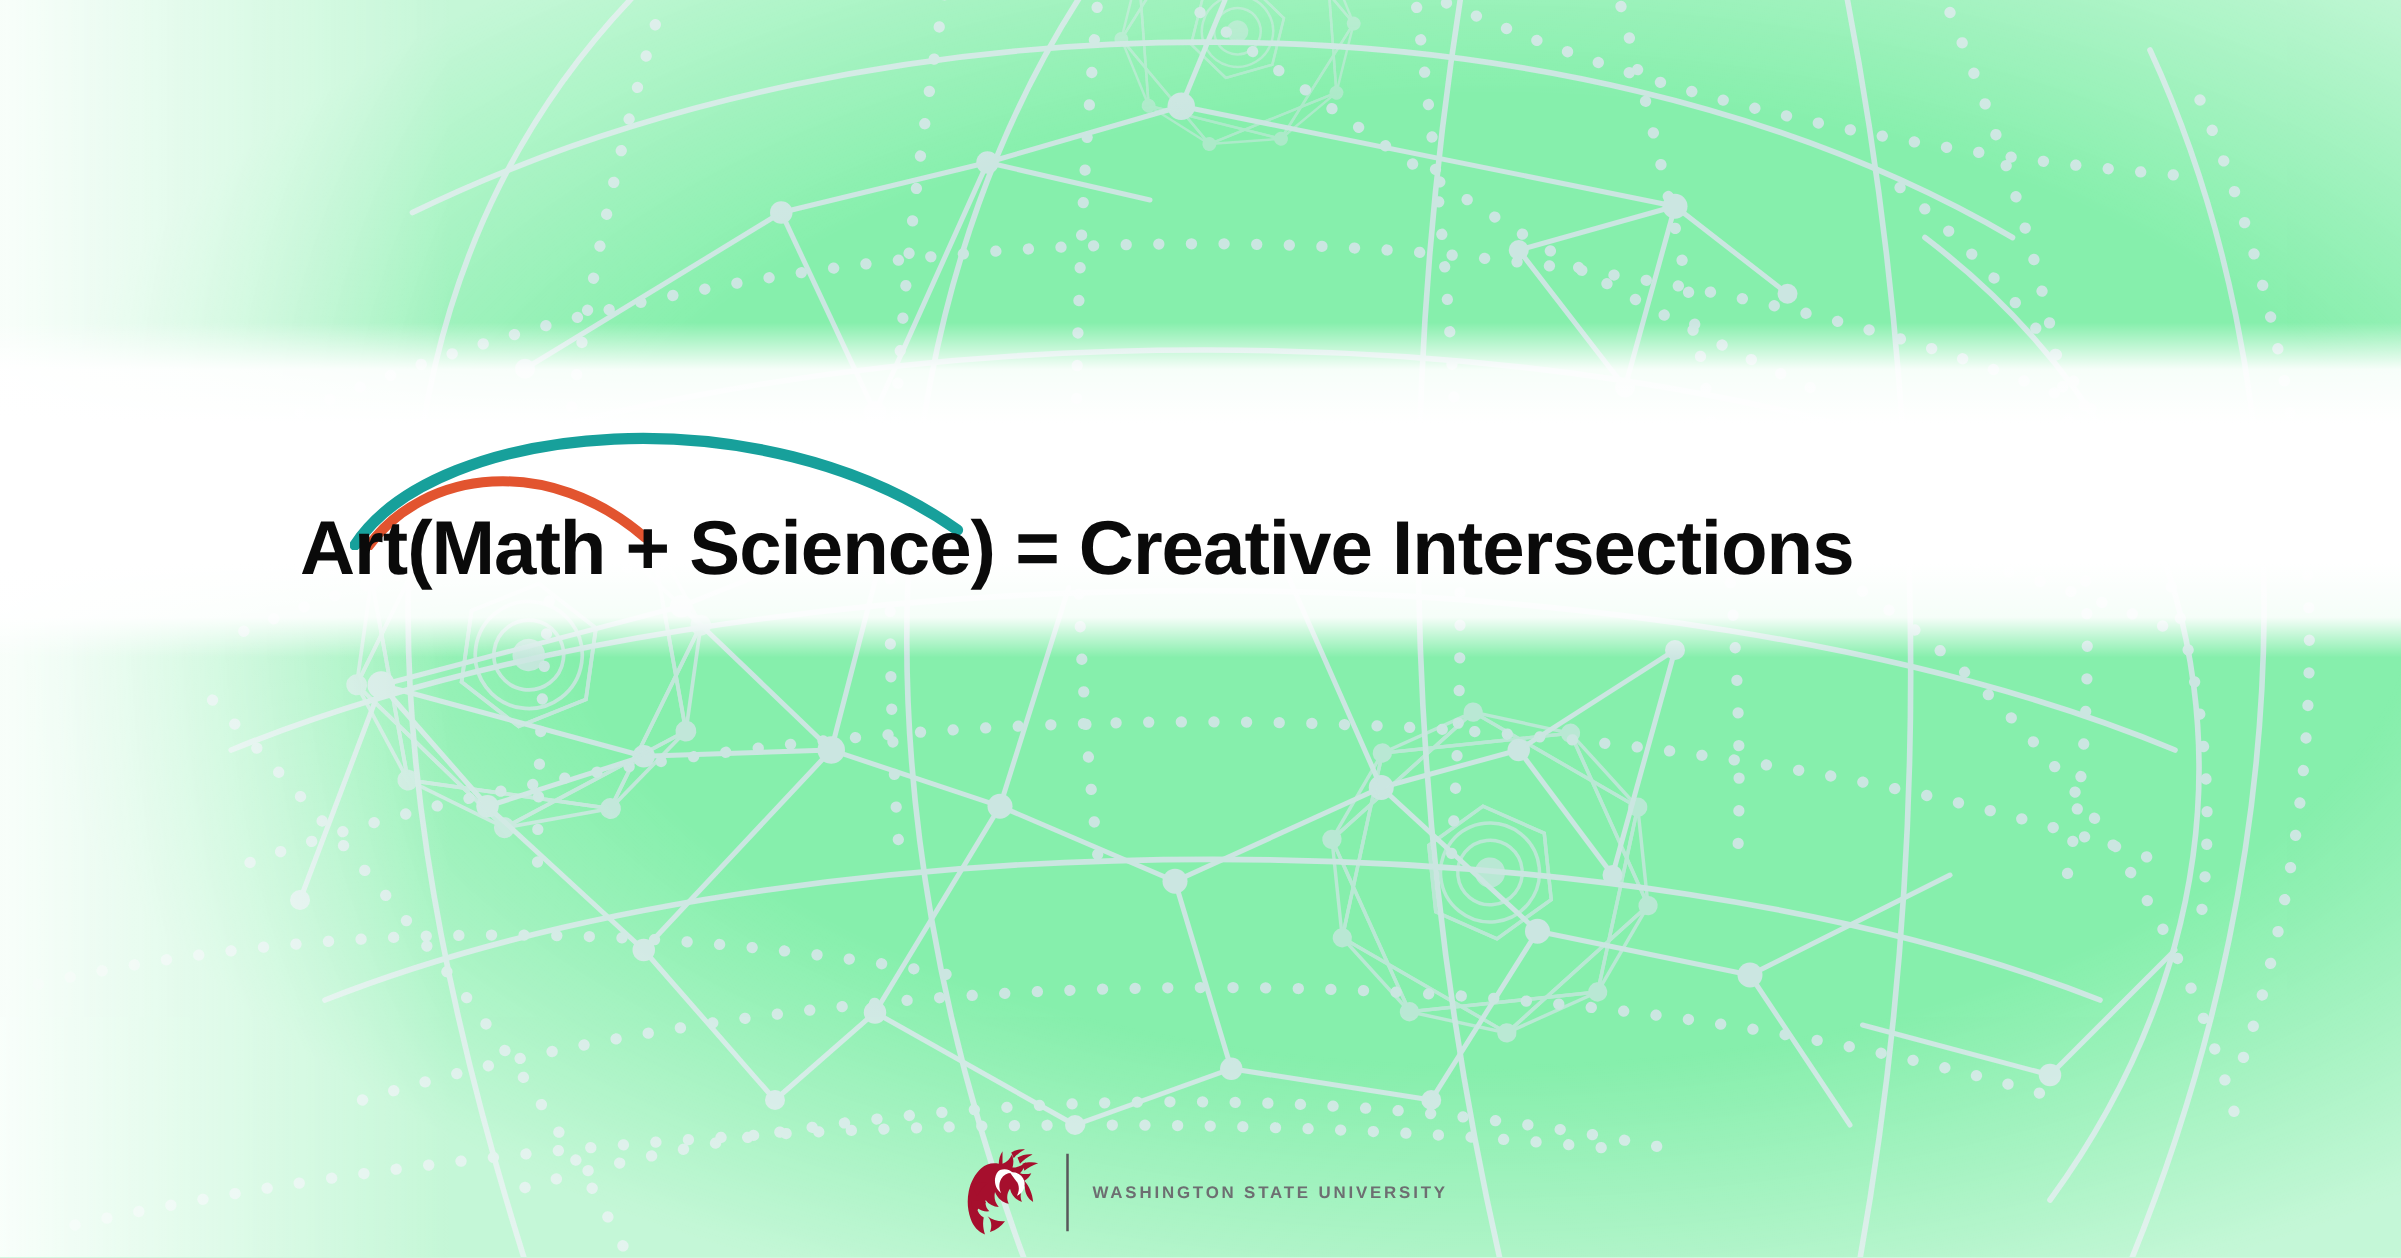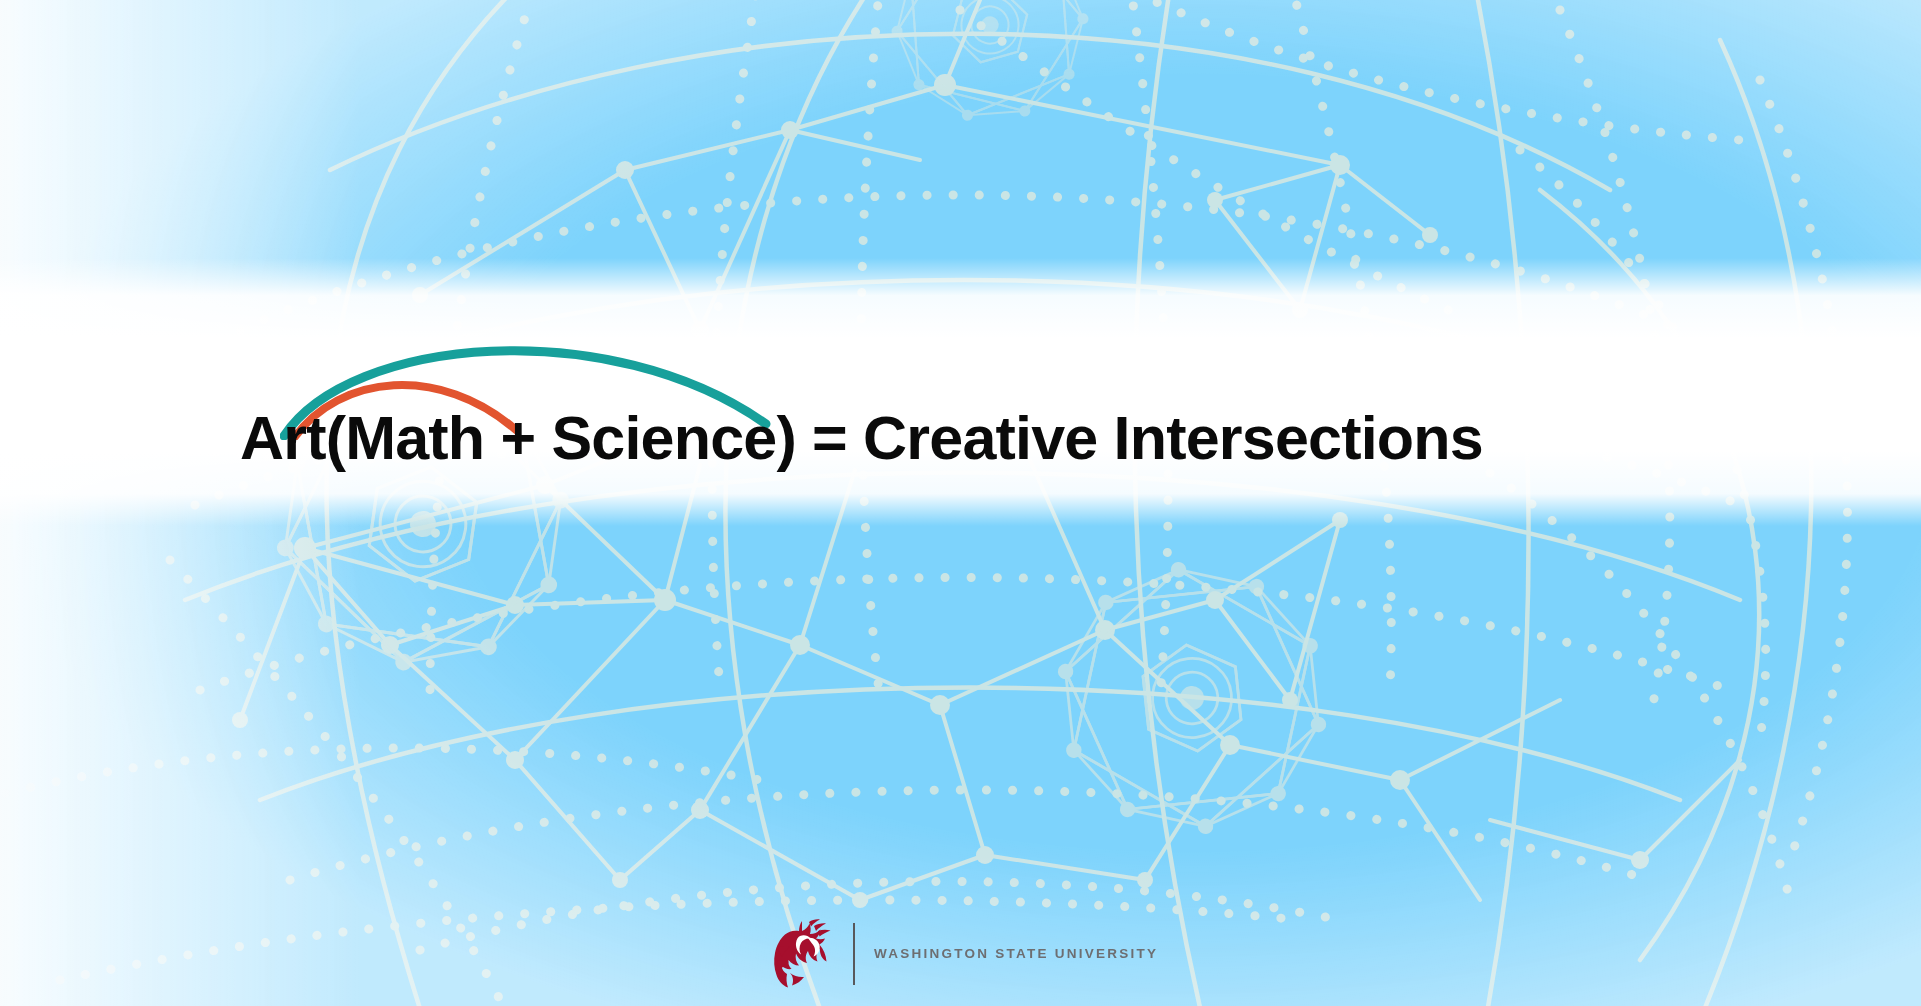--- a/index.html
+++ b/index.html
@@ -11,21 +11,21 @@
     width: 1921px;
     height: 1006px;
     overflow: hidden;
     font-family: "Liberation Sans", sans-serif;
   }
 
   #slide {
     position: relative;
     width: 1921px;
     height: 1006px;
-    background: #7dd3fc;
+    background: #86efac;
     overflow: hidden;
   }
 
   
   #bg-pattern {
     position: absolute;
     left: 0; top: 0;
     width: 1921px;
     height: 1006px;
     pointer-events: none;

